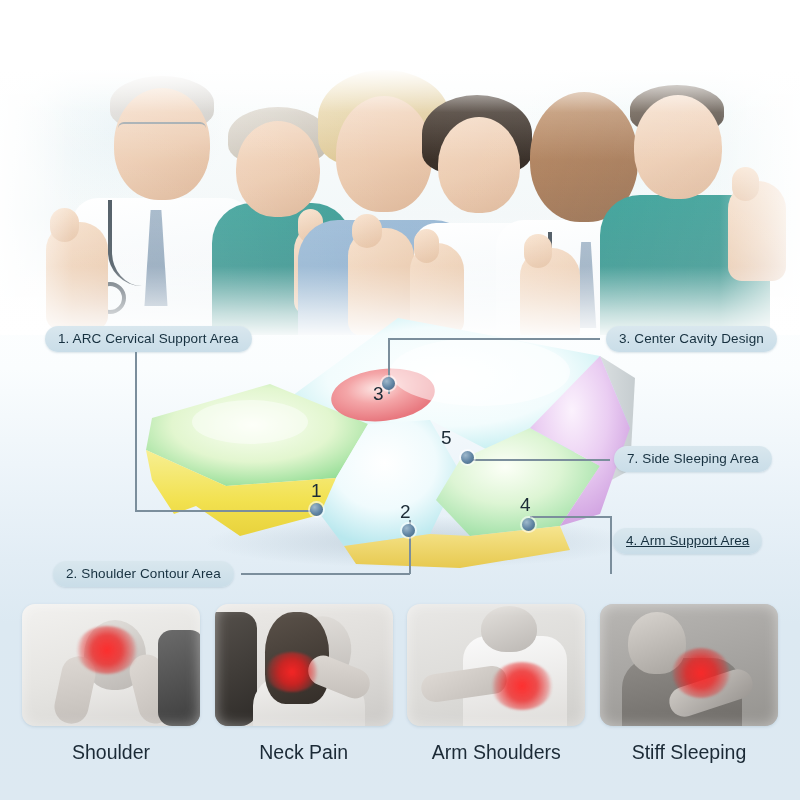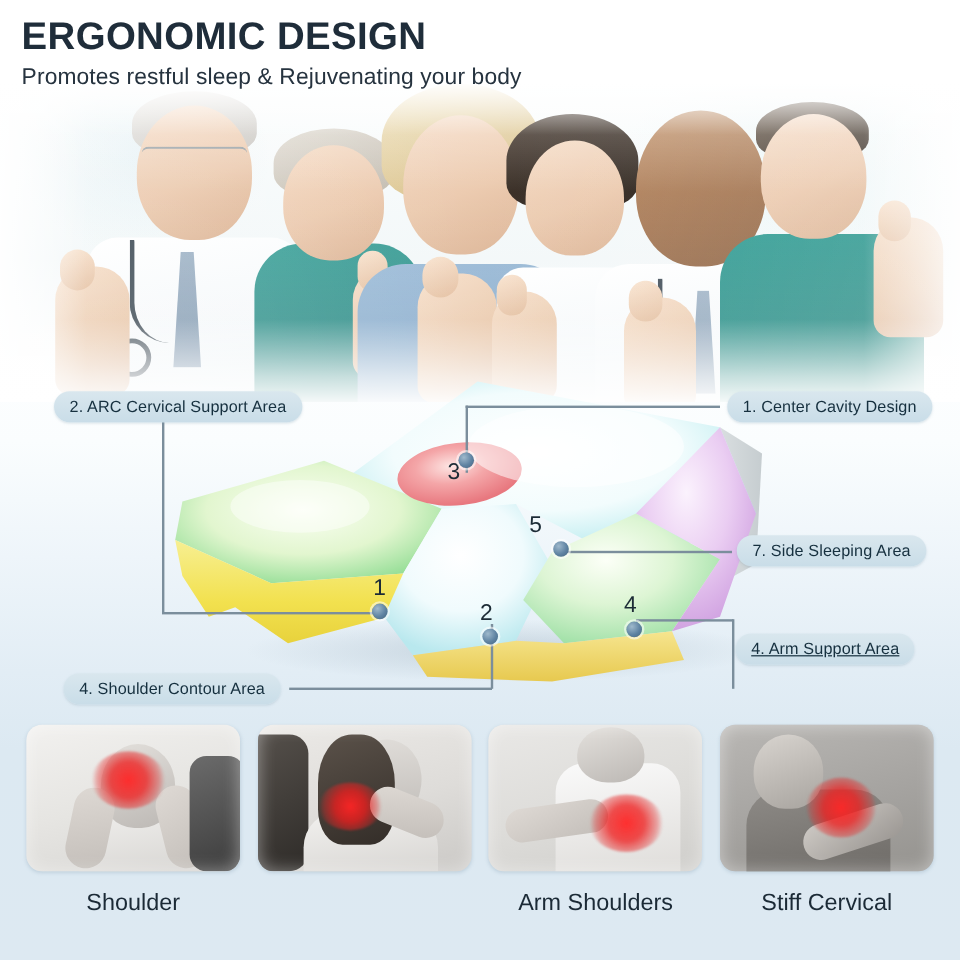--- a/index.html
+++ b/index.html
@@ -164,24 +164,20 @@
   .g-arm {
     position: absolute; border-radius: 22px;
     background: linear-gradient(160deg,#ded9d4,#c3beb9);
   }
 </style>
 </head>
 <body>
 
 <div id="page">
 
-  <div class="header">
-    <div class="title">ERGONOMIC DESIGN</div>
-    <div class="subtitle">Promotes restful sleep &amp; Rejuvenating your body</div>
-  </div>
 
   <div class="photo-band">
     <div class="photo-bg"></div>
 
     <div class="person" style="left:52px;width:210px;height:265px;">
       <div class="coat" style="left:20px;top:128px;width:180px;height:140px;border-radius:26px 26px 0 0;"></div>
       <div class="hair" style="left:58px;top:6px;width:104px;height:54px;background:linear-gradient(160deg,#e8e6e2,#c9c6c1);"></div>
       <div class="head" style="left:62px;top:18px;width:96px;height:112px;"></div>
       <div style="position:absolute;left:66px;top:52px;width:88px;height:16px;border-top:2px solid #9aa3a8;border-radius:6px;"></div>
       <div class="tie" style="left:86px;top:140px;width:36px;height:96px;"></div>
@@ -311,23 +307,23 @@
   <div class="lead h" style="left:241px;top:573px;width:169px;"></div>
 
   <div class="lead v" style="left:388px;top:338px;height:56px;"></div>
   <div class="lead h" style="left:388px;top:338px;width:212px;"></div>
 
   <div class="lead v" style="left:610px;top:516px;height:58px;"></div>
   <div class="lead h" style="left:530px;top:516px;width:81px;"></div>
 
   <div class="lead h" style="left:470px;top:459px;width:140px;"></div>
 
-  <div class="pill" style="left:45px;top:326px;">2. ARC Cervical Support Area</div>
-  <div class="pill" style="left:53px;top:561px;">4. Shoulder Contour Area</div>
-  <div class="pill" style="left:606px;top:326px;">1. Center Cavity Design</div>
+  <div class="pill" style="left:45px;top:326px;">1. ARC Cervical Support Area</div>
+  <div class="pill" style="left:53px;top:561px;">2. Shoulder Contour Area</div>
+  <div class="pill" style="left:606px;top:326px;">3. Center Cavity Design</div>
   <div class="pill" style="left:613px;top:528px;text-decoration:underline;">4. Arm Support Area</div>
   <div class="pill" style="left:614px;top:446px;">7. Side Sleeping Area</div>
 
   <div class="marker" style="left:305px;top:484px;">
     <span class="num" style="left:6px;top:-4px;">1</span>
     <span class="dot" style="left:5px;top:19px;"></span>
   </div>
   <div class="marker" style="left:396px;top:503px;">
     <span class="num" style="left:4px;top:-2px;">2</span>
     <span class="dot" style="left:6px;top:21px;"></span>
@@ -361,36 +357,37 @@
 
     <div class="card">
       <div class="card-img" style="background:linear-gradient(165deg,#eceae7 0%,#dedcd9 55%,#cbc9c6 100%);">
         <div style="position:absolute;left:0;top:8px;width:42px;height:114px;border-radius:0 16px 16px 0;background:linear-gradient(150deg,#55504b,#2e2b28);"></div>
         <div class="g-body" style="left:38px;top:72px;width:112px;height:54px;"></div>
         <div class="g-head" style="left:74px;top:12px;width:62px;height:72px;transform:rotate(14deg);"></div>
         <div style="position:absolute;left:50px;top:8px;width:64px;height:92px;border-radius:44% 44% 32% 32%;background:linear-gradient(160deg,#5b524a,#332d28);"></div>
         <div class="g-arm" style="left:92px;top:58px;width:64px;height:30px;transform:rotate(22deg);"></div>
         <div class="pain" style="left:50px;top:48px;width:54px;height:40px;"></div>
       </div>
+      <div class="card-label">Neck Pain</div>
     </div>
 
     <div class="card">
       <div class="card-img" style="background:linear-gradient(165deg,#e9e8e6 0%,#dddcd9 55%,#cfcecb 100%);">
         <div class="g-body" style="left:56px;top:32px;width:104px;height:94px;border-radius:24px 24px 0 0;background:linear-gradient(170deg,#fafafa,#dedcd9);"></div>
         <div class="g-head" style="left:74px;top:2px;width:56px;height:46px;"></div>
         <div class="g-arm" style="left:14px;top:66px;width:86px;height:28px;transform:rotate(-8deg);"></div>
         <div class="pain" style="left:84px;top:58px;width:62px;height:48px;"></div>
       </div>
       <div class="card-label">Arm Shoulders</div>
     </div>
 
     <div class="card">
       <div class="card-img" style="background:linear-gradient(165deg,#b9b7b4 0%,#a5a3a0 55%,#95938f 100%);">
         <div class="g-body" style="left:22px;top:54px;width:120px;height:72px;background:linear-gradient(170deg,#8e8b87,#6d6a66);"></div>
         <div class="g-head" style="left:28px;top:8px;width:58px;height:62px;background:linear-gradient(160deg,#d8d4cf,#a8a49f);"></div>
         <div class="g-arm" style="left:68px;top:74px;width:86px;height:30px;transform:rotate(-18deg);background:linear-gradient(160deg,#cdc9c4,#9b9793);"></div>
         <div class="pain" style="left:72px;top:44px;width:58px;height:50px;"></div>
       </div>
-      <div class="card-label">Stiff Cervical</div>
+      <div class="card-label">Stiff Sleeping</div>
     </div>
   </div>
 
 </div>
 
 </body></html>

